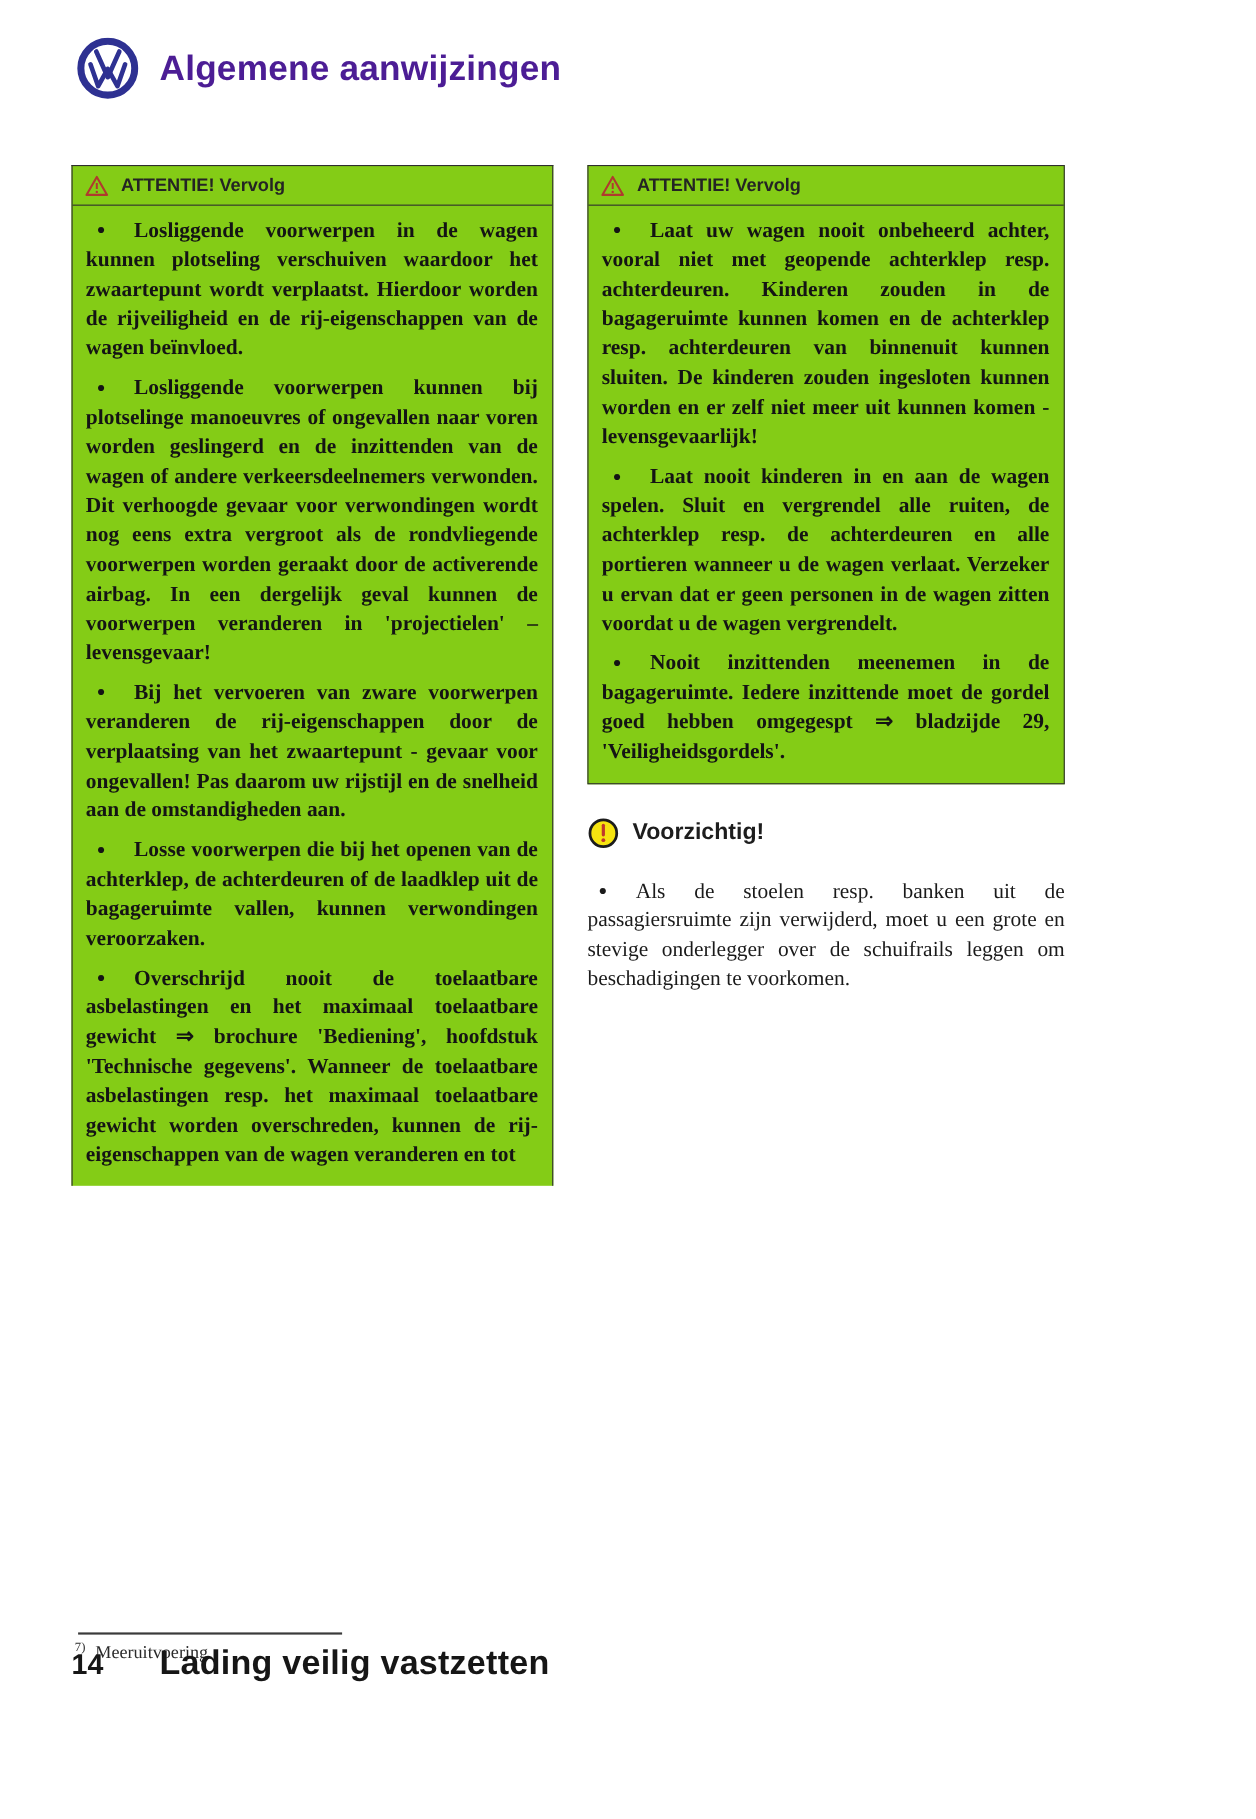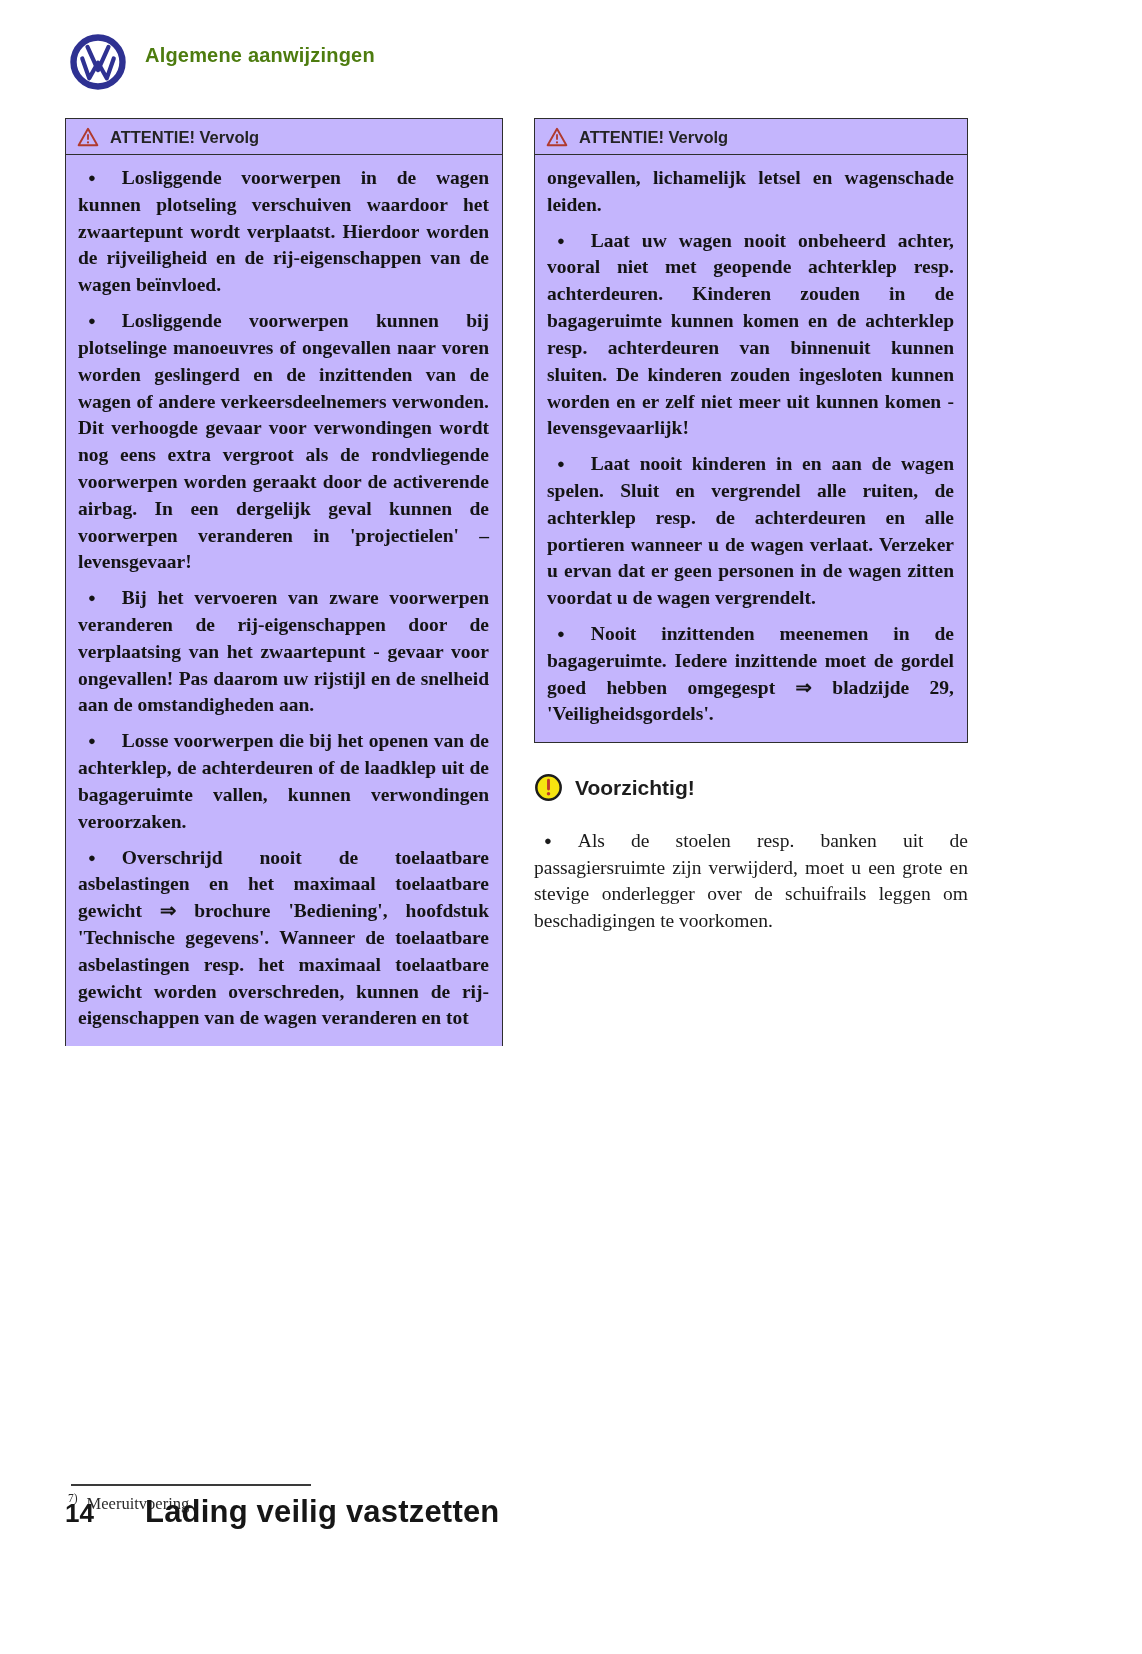--- a/index.html
+++ b/index.html
@@ -9,29 +9,30 @@
     position:relative;
     font-family:"Liberation Serif", serif;
     color:#1b1b1b;
     overflow:hidden;
   }
   .page-header{position:absolute;left:70px;top:34px;display:flex;align-items:center;}
   .vw-logo{width:56px;height:56px;display:block;}
   .page-title{
     position:absolute;left:145px;top:44px;
     font-family:"Liberation Sans", sans-serif;
-    font-weight:bold;font-size:20px;color:#4d7c0f;
+    font-weight:bold;font-size:32px;color:#4c1d95;
     letter-spacing:0.2px;
   }
   
   .warnbox{
     position:absolute;
     border:1.6px solid #2e2e2e;
-    background:#c4b5fd;
+    background:#84cc16;
     box-sizing:border-box;
+    margin-top:32px;
   }
   .warnbox.left{left:65px;top:118px;width:438px;border-bottom:none;}
   .rightcol{position:absolute;left:534px;top:118px;width:434px;}
   .warnbox.right{position:relative;width:100%;}
   .warnhead{
     display:flex;align-items:center;gap:11px;
     padding:8px 10px 7px 11px;
     border-bottom:1.6px solid #2e2e2e;
   }
   .warnhead .wtitle{
@@ -124,21 +125,20 @@
   <div class="warnbox right">
     <div class="warnhead">
       <svg class="tri-icon" viewBox="0 0 24 22">
         <path d="M12 2 L22.3 20 L1.7 20 Z" fill="none" stroke="#b03a2e" stroke-width="2.1" stroke-linejoin="round"></path>
         <line x1="12" y1="8" x2="12" y2="14" stroke="#b03a2e" stroke-width="2"></line>
         <circle cx="12" cy="17" r="1.2" fill="#b03a2e"></circle>
       </svg>
       <span class="wtitle">ATTENTIE! Vervolg</span>
     </div>
     <div class="warnbody">
-      <div class="contpara">ongevallen, lichamelijk letsel en wagenschade leiden.</div>
       <div class="bullet"><span class="dot">●</span><span>Laat uw wagen nooit onbeheerd achter, vooral niet met geopende achterklep resp. achterdeuren. Kinderen zouden in de bagageruimte kunnen komen en de achterklep resp. achterdeuren van binnenuit kunnen sluiten. De kinderen zouden ingesloten kunnen worden en er zelf niet meer uit kunnen komen - levensgevaarlijk!</span></div>
       <div class="bullet"><span class="dot">●</span><span>Laat nooit kinderen in en aan de wagen spelen. Sluit en vergrendel alle ruiten, de achterklep resp. de achterdeuren en alle portieren wanneer u de wagen verlaat. Verzeker u ervan dat er geen personen in de wagen zitten voordat u de wagen vergrendelt.</span></div>
       <div class="bullet"><span class="dot">●</span><span>Nooit inzittenden meenemen in de bagageruimte. Iedere inzittende moet de gordel goed hebben omgegespt ⇒ bladzijde 29, 'Veiligheidsgordels'.</span></div>
     </div>
   </div>
 
   <div class="caution">
     <div class="caution-head">
       <svg class="caution-icon" viewBox="0 0 30 30">
         <circle cx="15" cy="15" r="12.6" fill="#f6e410" stroke="#1c1c1c" stroke-width="2.6"></circle>

